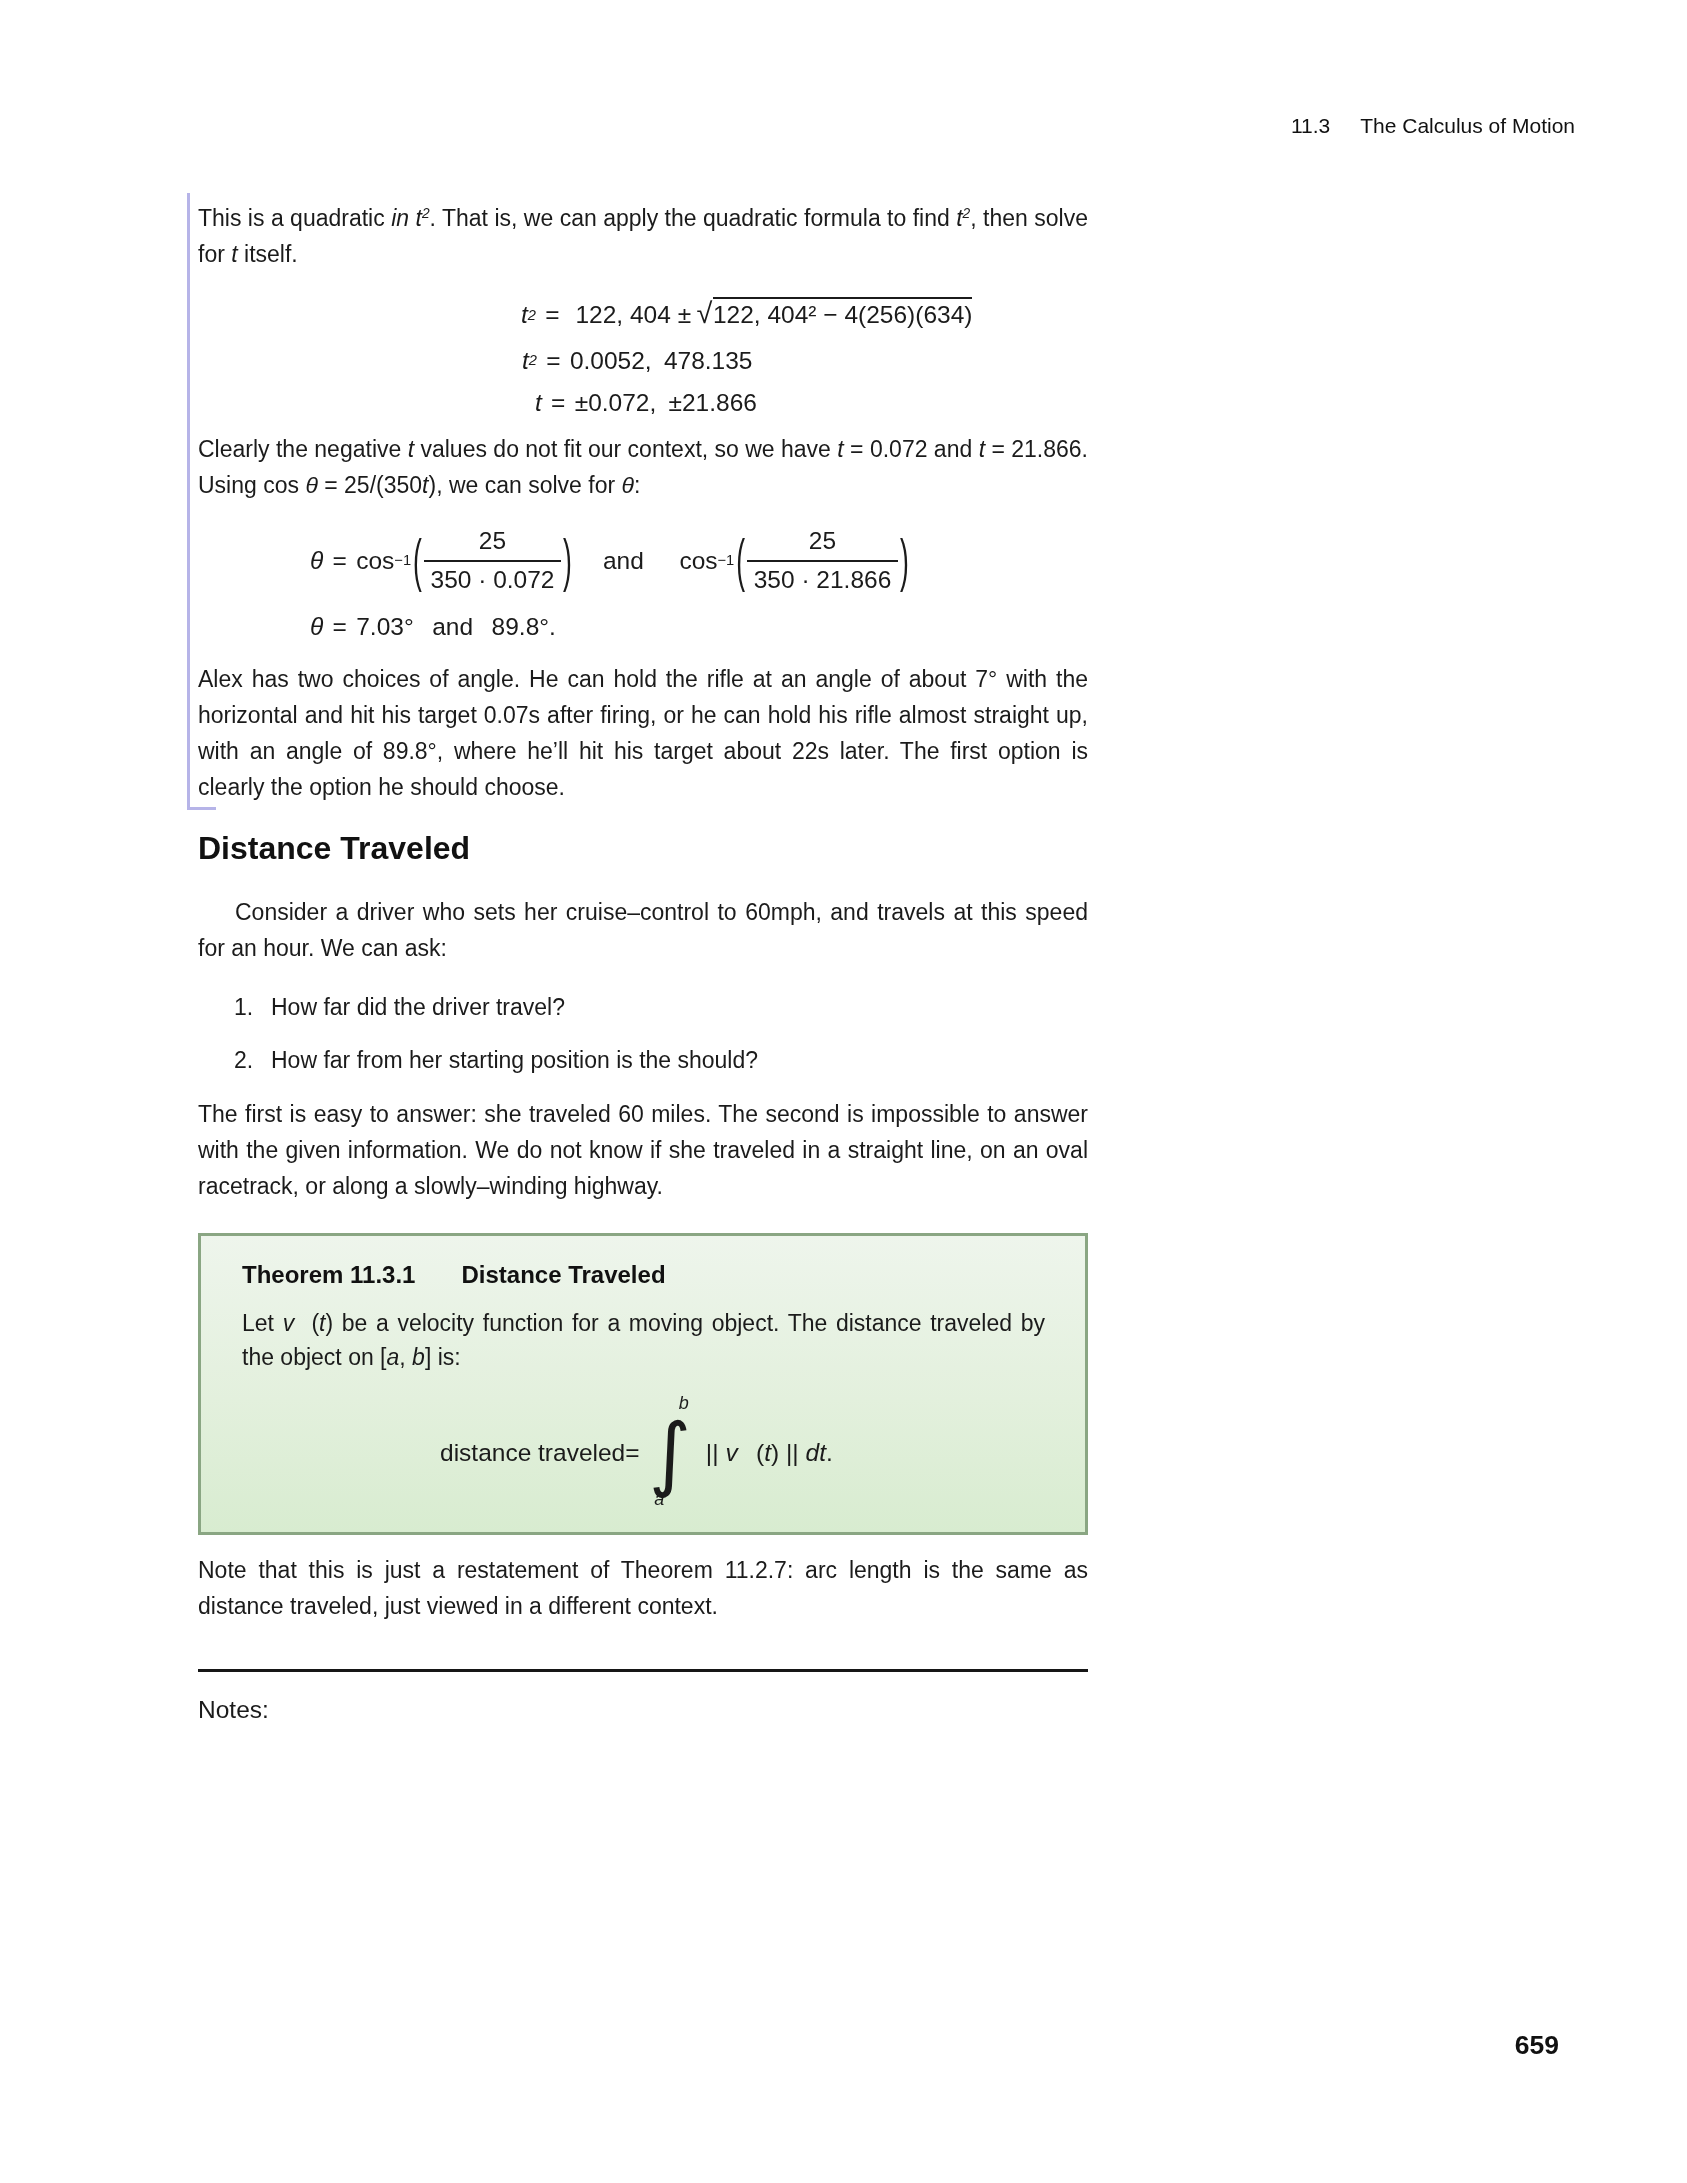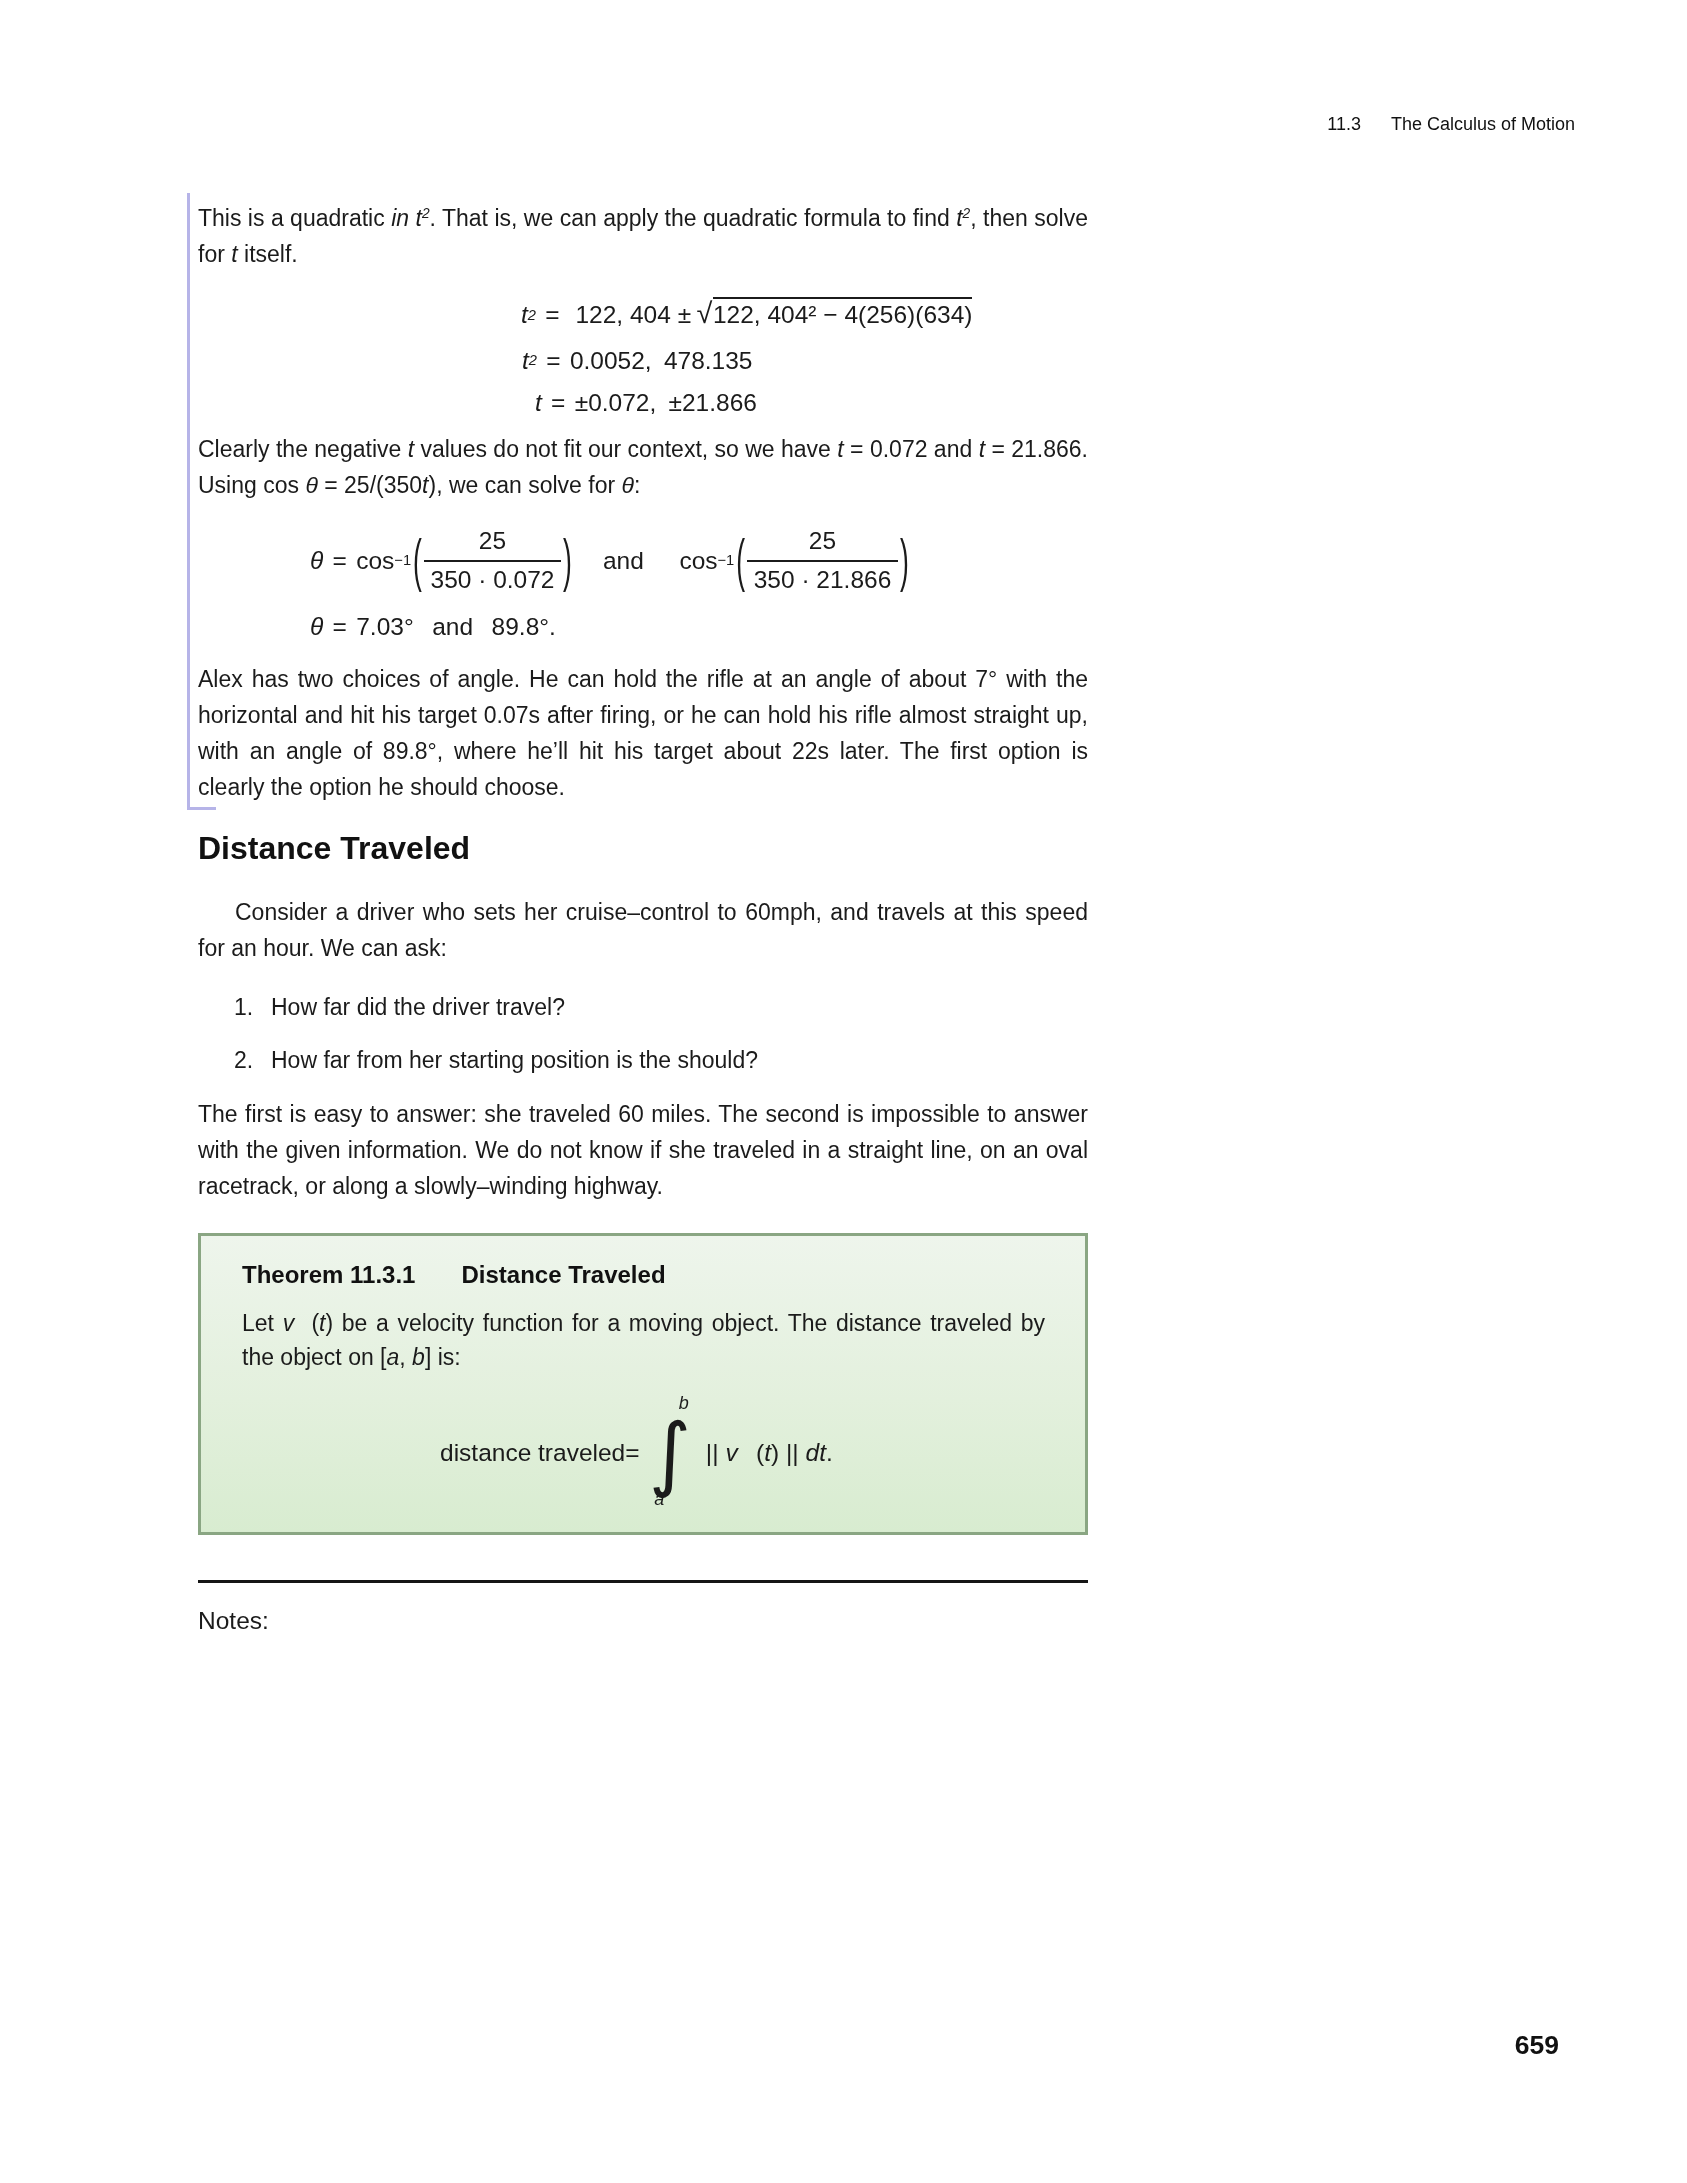--- a/index.html
+++ b/index.html
@@ -11,21 +11,21 @@
     background: #ffffff;
     font-family: "Liberation Sans", sans-serif;
     color: #1b1b1b;
     overflow: hidden;
   }
   
   .header {
     position: absolute;
     top: 114px;
     right: 112px;
-    font-size: 18px;
+    font-size: 21px;
     color: #111111;
     white-space: nowrap;
   }
   .header .sec-num { margin-right: 30px; }
   
   .page-number {
     position: absolute;
     top: 2030px;
     right: 128px;
     font-size: 26.5px;
@@ -254,20 +254,21 @@
         <span class="equals">=</span>
         <span class="integral">
           <span class="int-glyph">∫</span>
           <span class="int-upper">b</span>
           <span class="int-lower">a</span>
         </span>
         <span><span>|| </span><span class="v">v⃗</span><span>(</span><span class="v">t</span><span>) || </span><span class="v">dt</span><span>.</span></span>
       </div>
     </div>
 
+    <p class="para p-note"><span>Note that this is just a restatement of Theorem 11.2.7: arc length is the same as distance traveled, just viewed in a different context.</span></p>
 
     <div class="notes-rule"></div>
     <div class="notes-label">Notes:</div>
 
   </div>
 
   <div class="page-number">659</div>
 
 </div>
 

